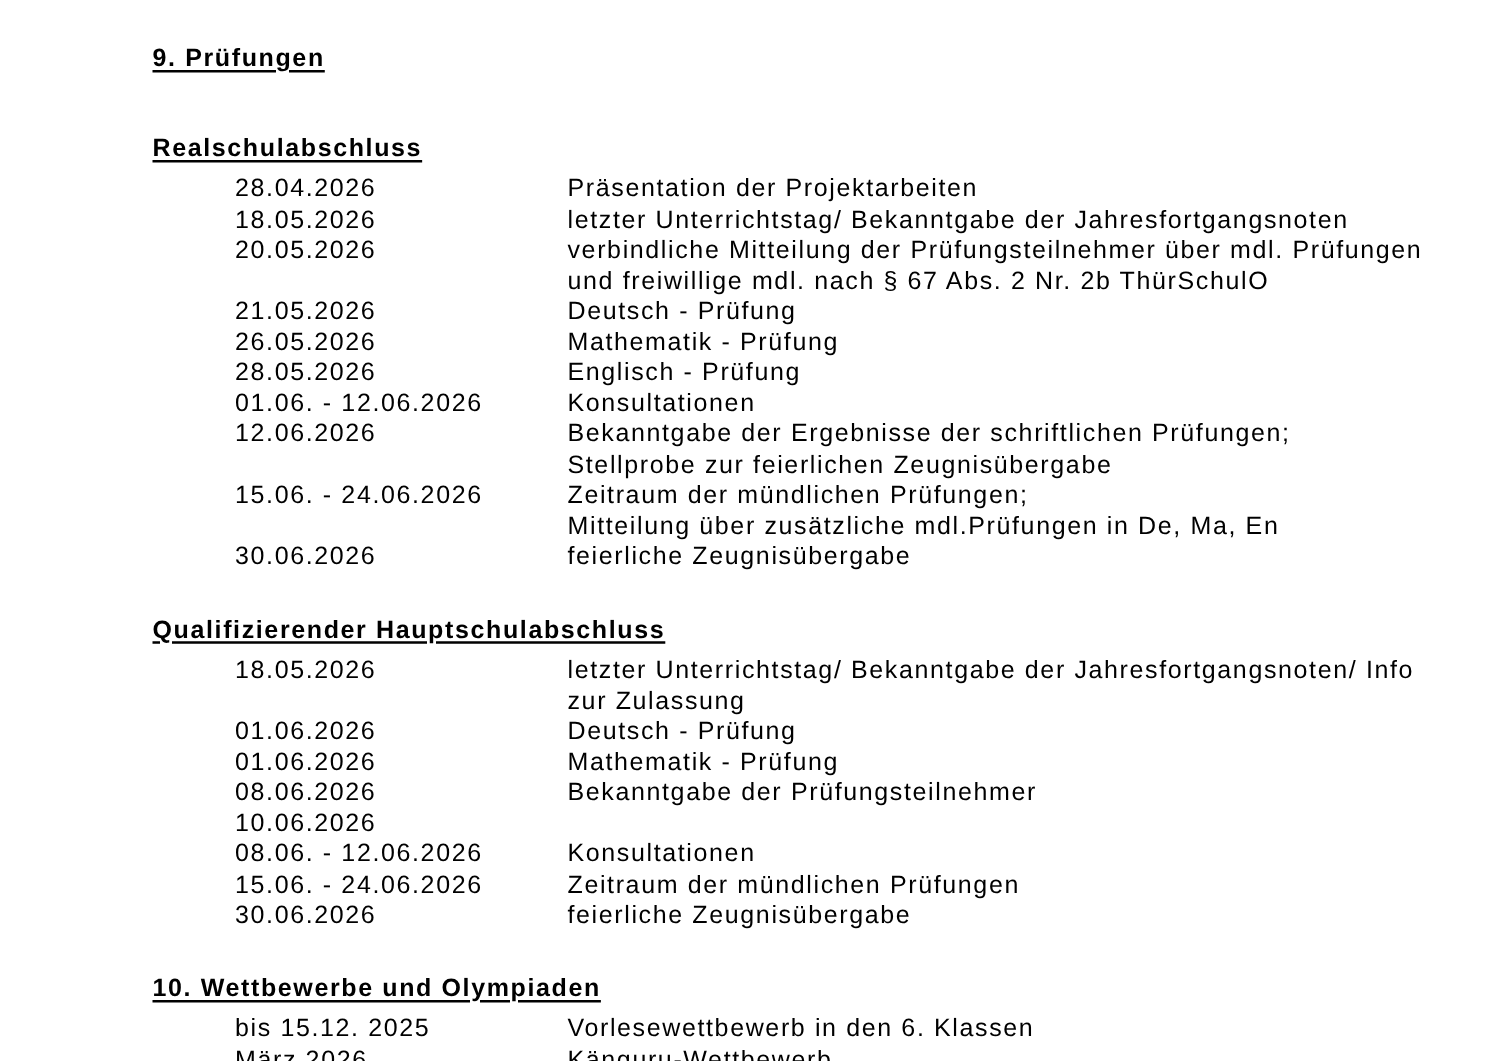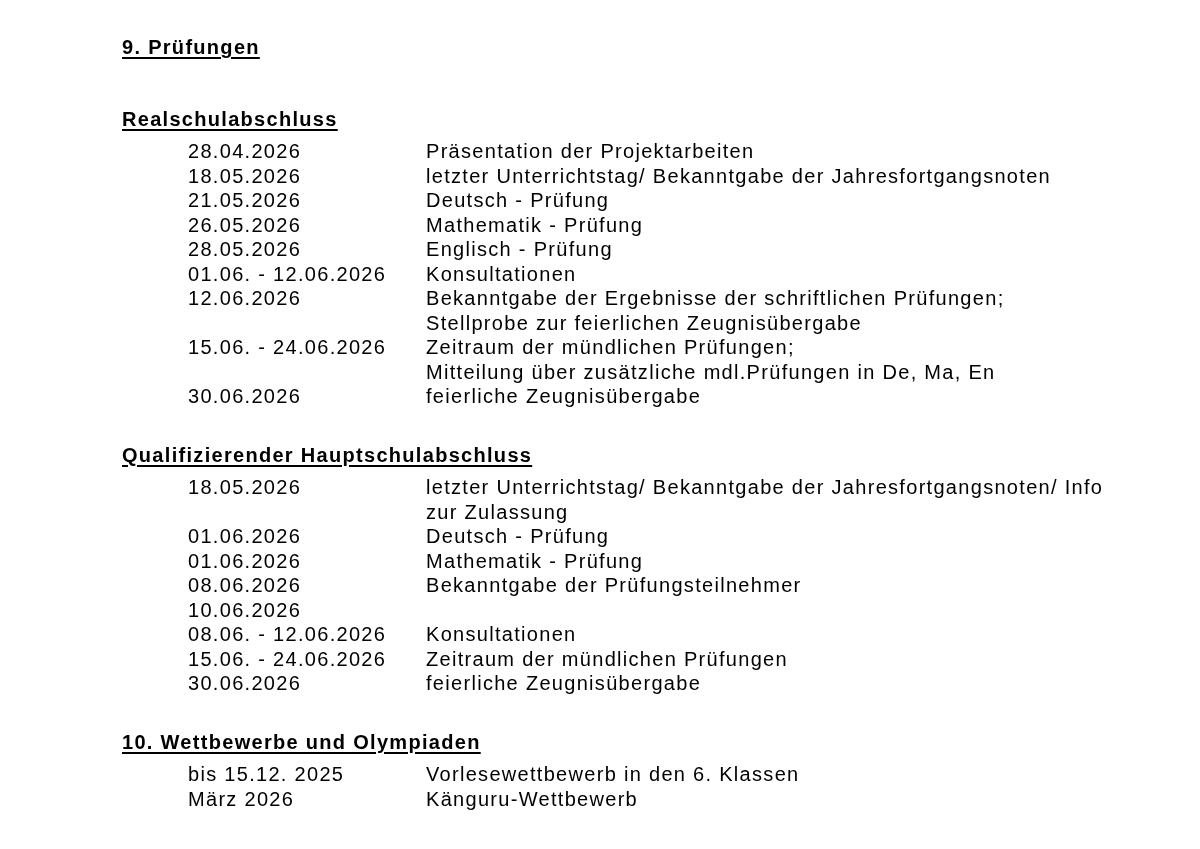--- a/index.html
+++ b/index.html
@@ -44,40 +44,46 @@
     align-items: flex-start;
     gap: 21px;
   }
   .date {
     flex: 0 0 217px;
     width: 217px;
   }
   .desc {
     flex: 1 1 auto;
     white-space: pre-line;
+    margin-left: 28px;
   }
 </style>
 </head>
 <body>
 
 <div class="page">
   <div class="title-line">
     <h1 class="heading">9. Prüfungen</h1>
   </div>
   <div id="sections">
       <section class="section">
         <div><h2 class="heading">Realschulabschluss</h2></div>
         <div class="rows">
           <div class="row">
             <div class="date">28.04.2026</div>
             <div class="desc">Präsentation der Projektarbeiten</div>
           </div>
           <div class="row">
             <div class="date">18.05.2026</div>
             <div class="desc">letzter Unterrichtstag/ Bekanntgabe der Jahresfortgangsnoten</div>
+          </div>
+          <div class="row">
+            <div class="date">20.05.2026</div>
+            <div class="desc">verbindliche Mitteilung der Prüfungsteilnehmer über mdl. Prüfungen
+und freiwillige mdl. nach § 67 Abs. 2 Nr. 2b ThürSchulO</div>
           </div>
           <div class="row">
             <div class="date">21.05.2026</div>
             <div class="desc">Deutsch - Prüfung</div>
           </div>
           <div class="row">
             <div class="date">26.05.2026</div>
             <div class="desc">Mathematik - Prüfung</div>
           </div>
           <div class="row">

